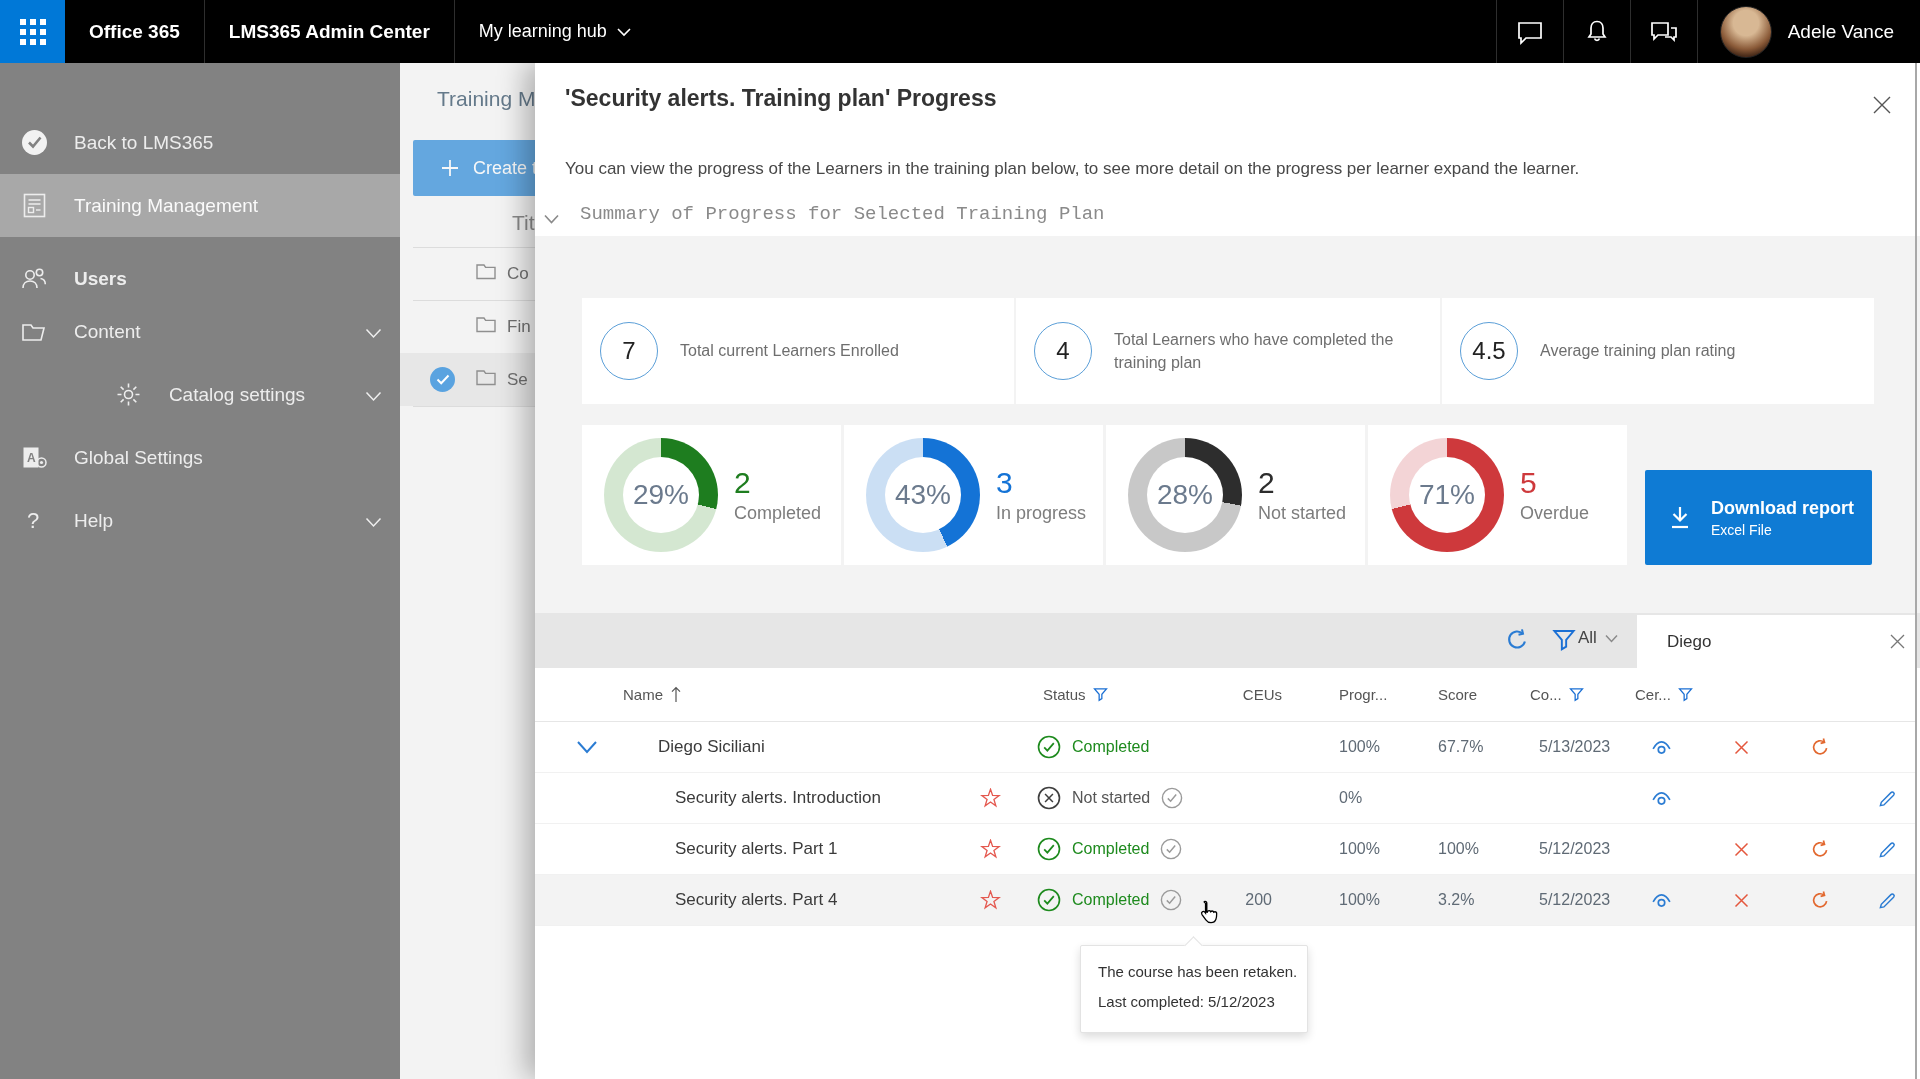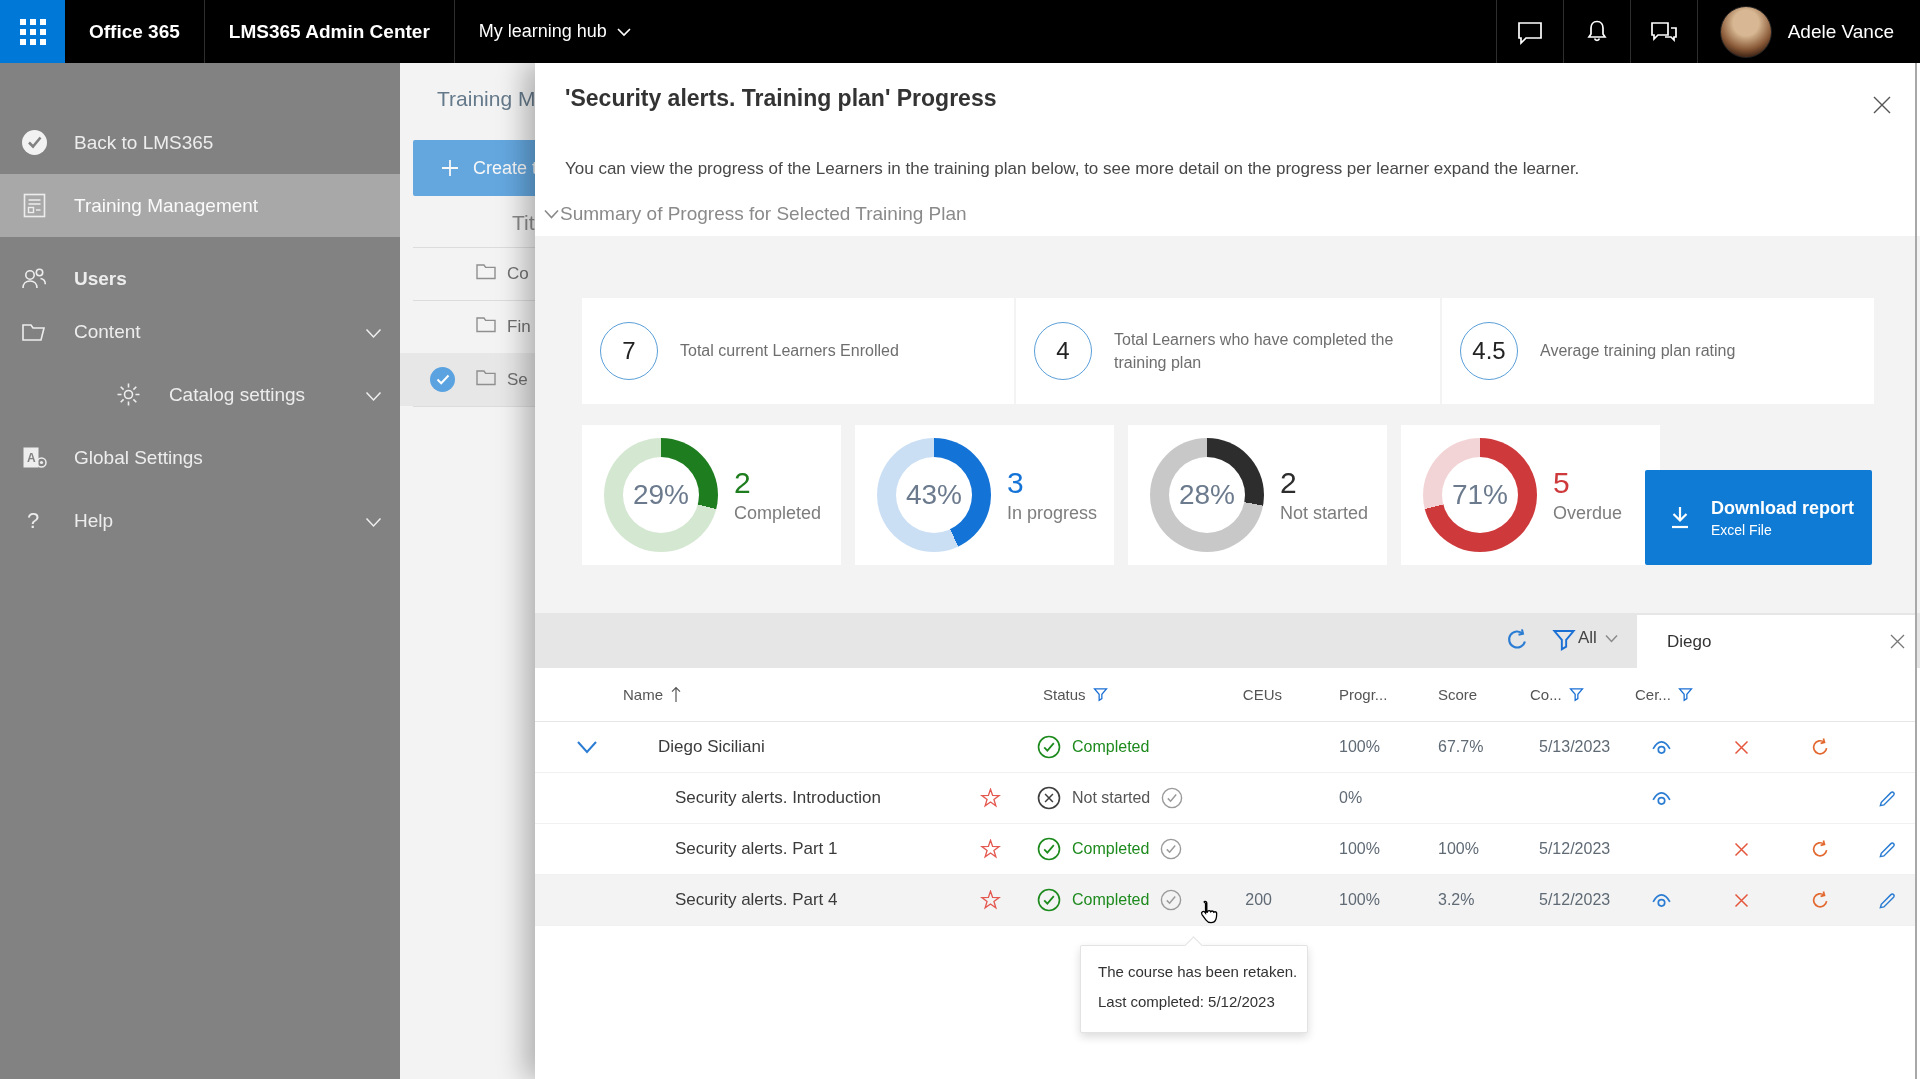--- a/index.html
+++ b/index.html
@@ -48,32 +48,32 @@
   .bg-check { position:absolute; left:30px; top:14px; width:25px; height:25px; border-radius:50%;
               background:#5aa3e0; display:flex; align-items:center; justify-content:center; }
 
   
   #modal { position:absolute; left:535px; top:63px; width:1385px; height:1016px; background:#fff;
            box-shadow:-10px 0 26px rgba(0,0,0,.28); }
   #scrollbar { position:absolute; right:3px; top:0; width:2px; height:1016px; background:#a8a8a8; }
   #modal-title { position:absolute; left:30px; top:22px; font-size:23px; font-weight:700; color:#333; }
   #modal-close { position:absolute; left:1335px; top:30px; width:26px; height:26px; cursor:pointer; }
   #modal-desc { position:absolute; left:30px; top:96px; font-size:17px; color:#484848; }
-  #summary-toggle { position:absolute; left:8px; top:140px; display:flex; align-items:center; gap:0;
-                    color:#8a8a8a; font-size:19px; font-weight:300; cursor:pointer; }
+  #summary-toggle { position:absolute; left:8px; top:140px; display:flex; align-items:flex-end; gap:20px;
+                    color:#8a8a8a; font-size:19px; font-weight:300; cursor:pointer;font-family:Liberation Mono, monospace; }
 
   #graybox { position:absolute; left:0; top:173px; width:1385px; height:377px; background:#f3f3f3; }
 
   .stats-row { position:absolute; left:47px; top:235px; display:flex; gap:2px; }
   .stat-card { background:#fff; height:106px; display:flex; align-items:center; padding-left:18px; gap:22px; }
   .stat-circle { width:58px; height:58px; border:1px solid #5b9fd8; border-radius:50%; flex:0 0 auto;
                  display:flex; align-items:center; justify-content:center; font-size:24px; color:#222; }
   .stat-label { font-size:16px; color:#6e6e6e; line-height:1.45; padding-right:14px; }
 
-  .donut-row { position:absolute; left:47px; top:362px; display:flex; gap:14px; }
+  .donut-row { position:absolute; left:47px; top:362px; display:flex; gap:3px; }
   .donut-card { background:#fff; width:259px; height:140px; display:flex; align-items:center; gap:16px; padding-left:22px; }
   .donut { width:114px; height:114px; border-radius:50%; position:relative; flex:0 0 auto; }
   .donut-hole { position:absolute; inset:19px; background:#fff; border-radius:50%;
                 display:flex; align-items:center; justify-content:center;
                 font-size:28px; font-weight:300; color:#6b7a8d; }
   .donut-count { font-size:30px; font-weight:300; line-height:1.1; }
   .donut-label { font-size:18px; font-weight:300; color:#7d7d7d; margin-top:4px; }
 
   #download-btn { position:absolute; left:1110px; top:407px; width:227px; height:95px; background:#0f7bd4;
                   border:none; border-radius:2px; cursor:pointer; display:flex; align-items:center;

